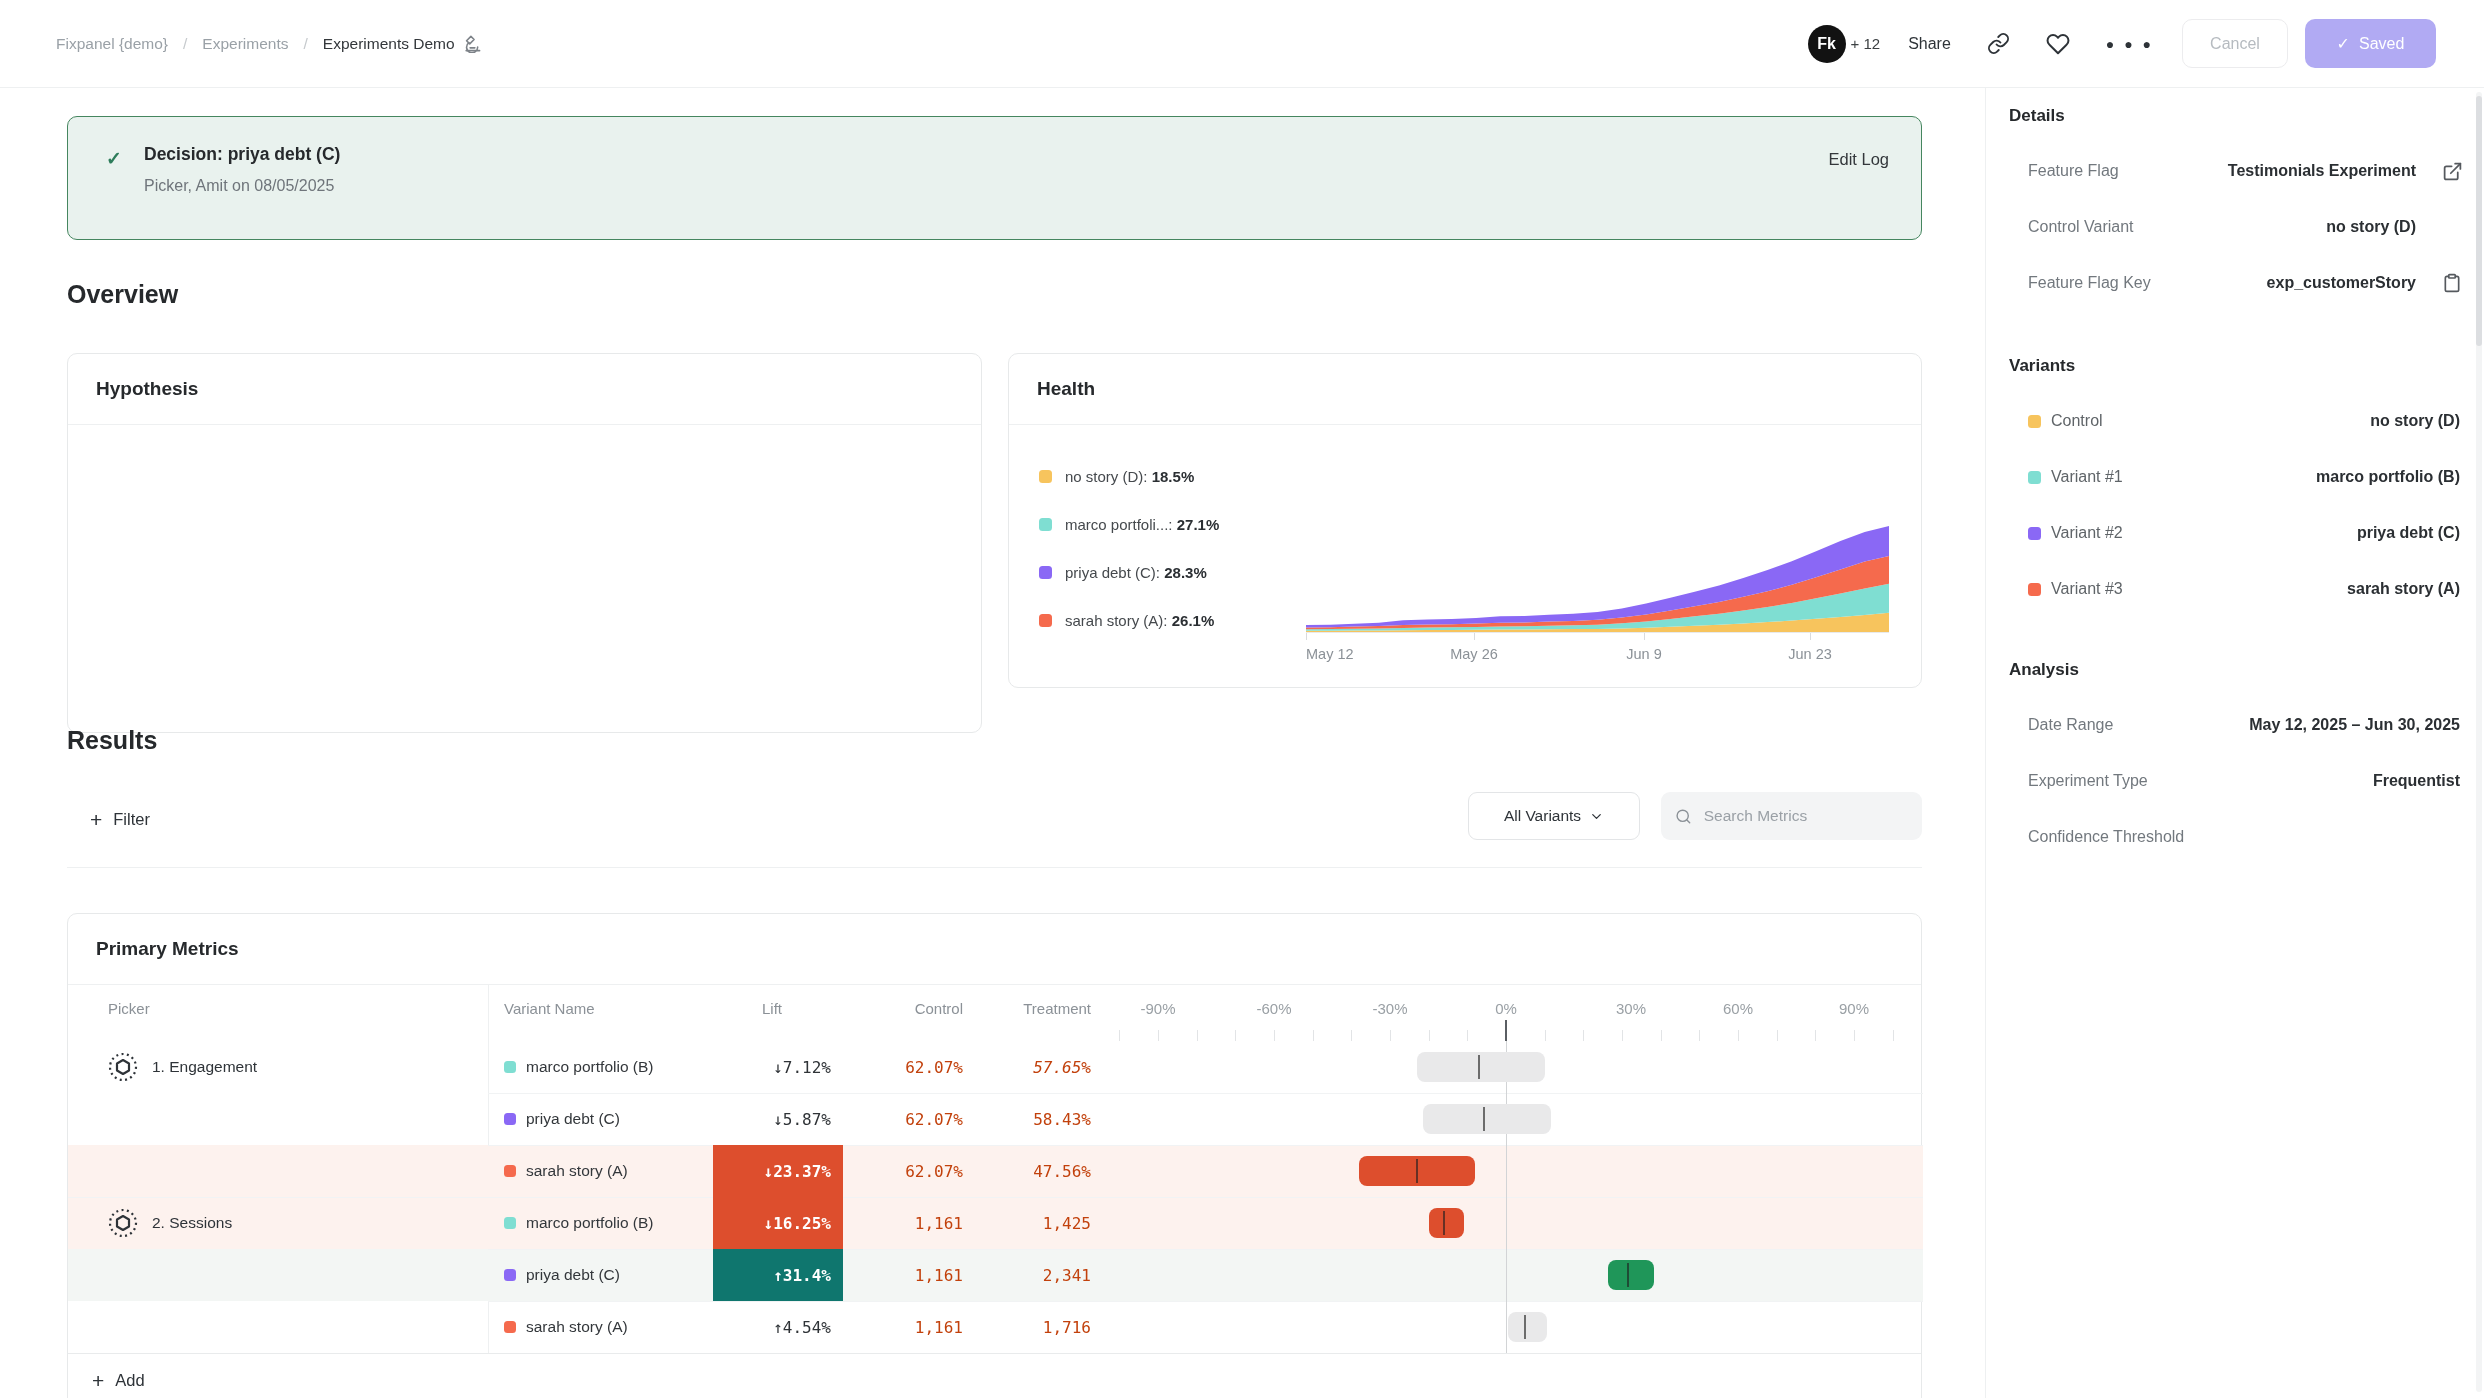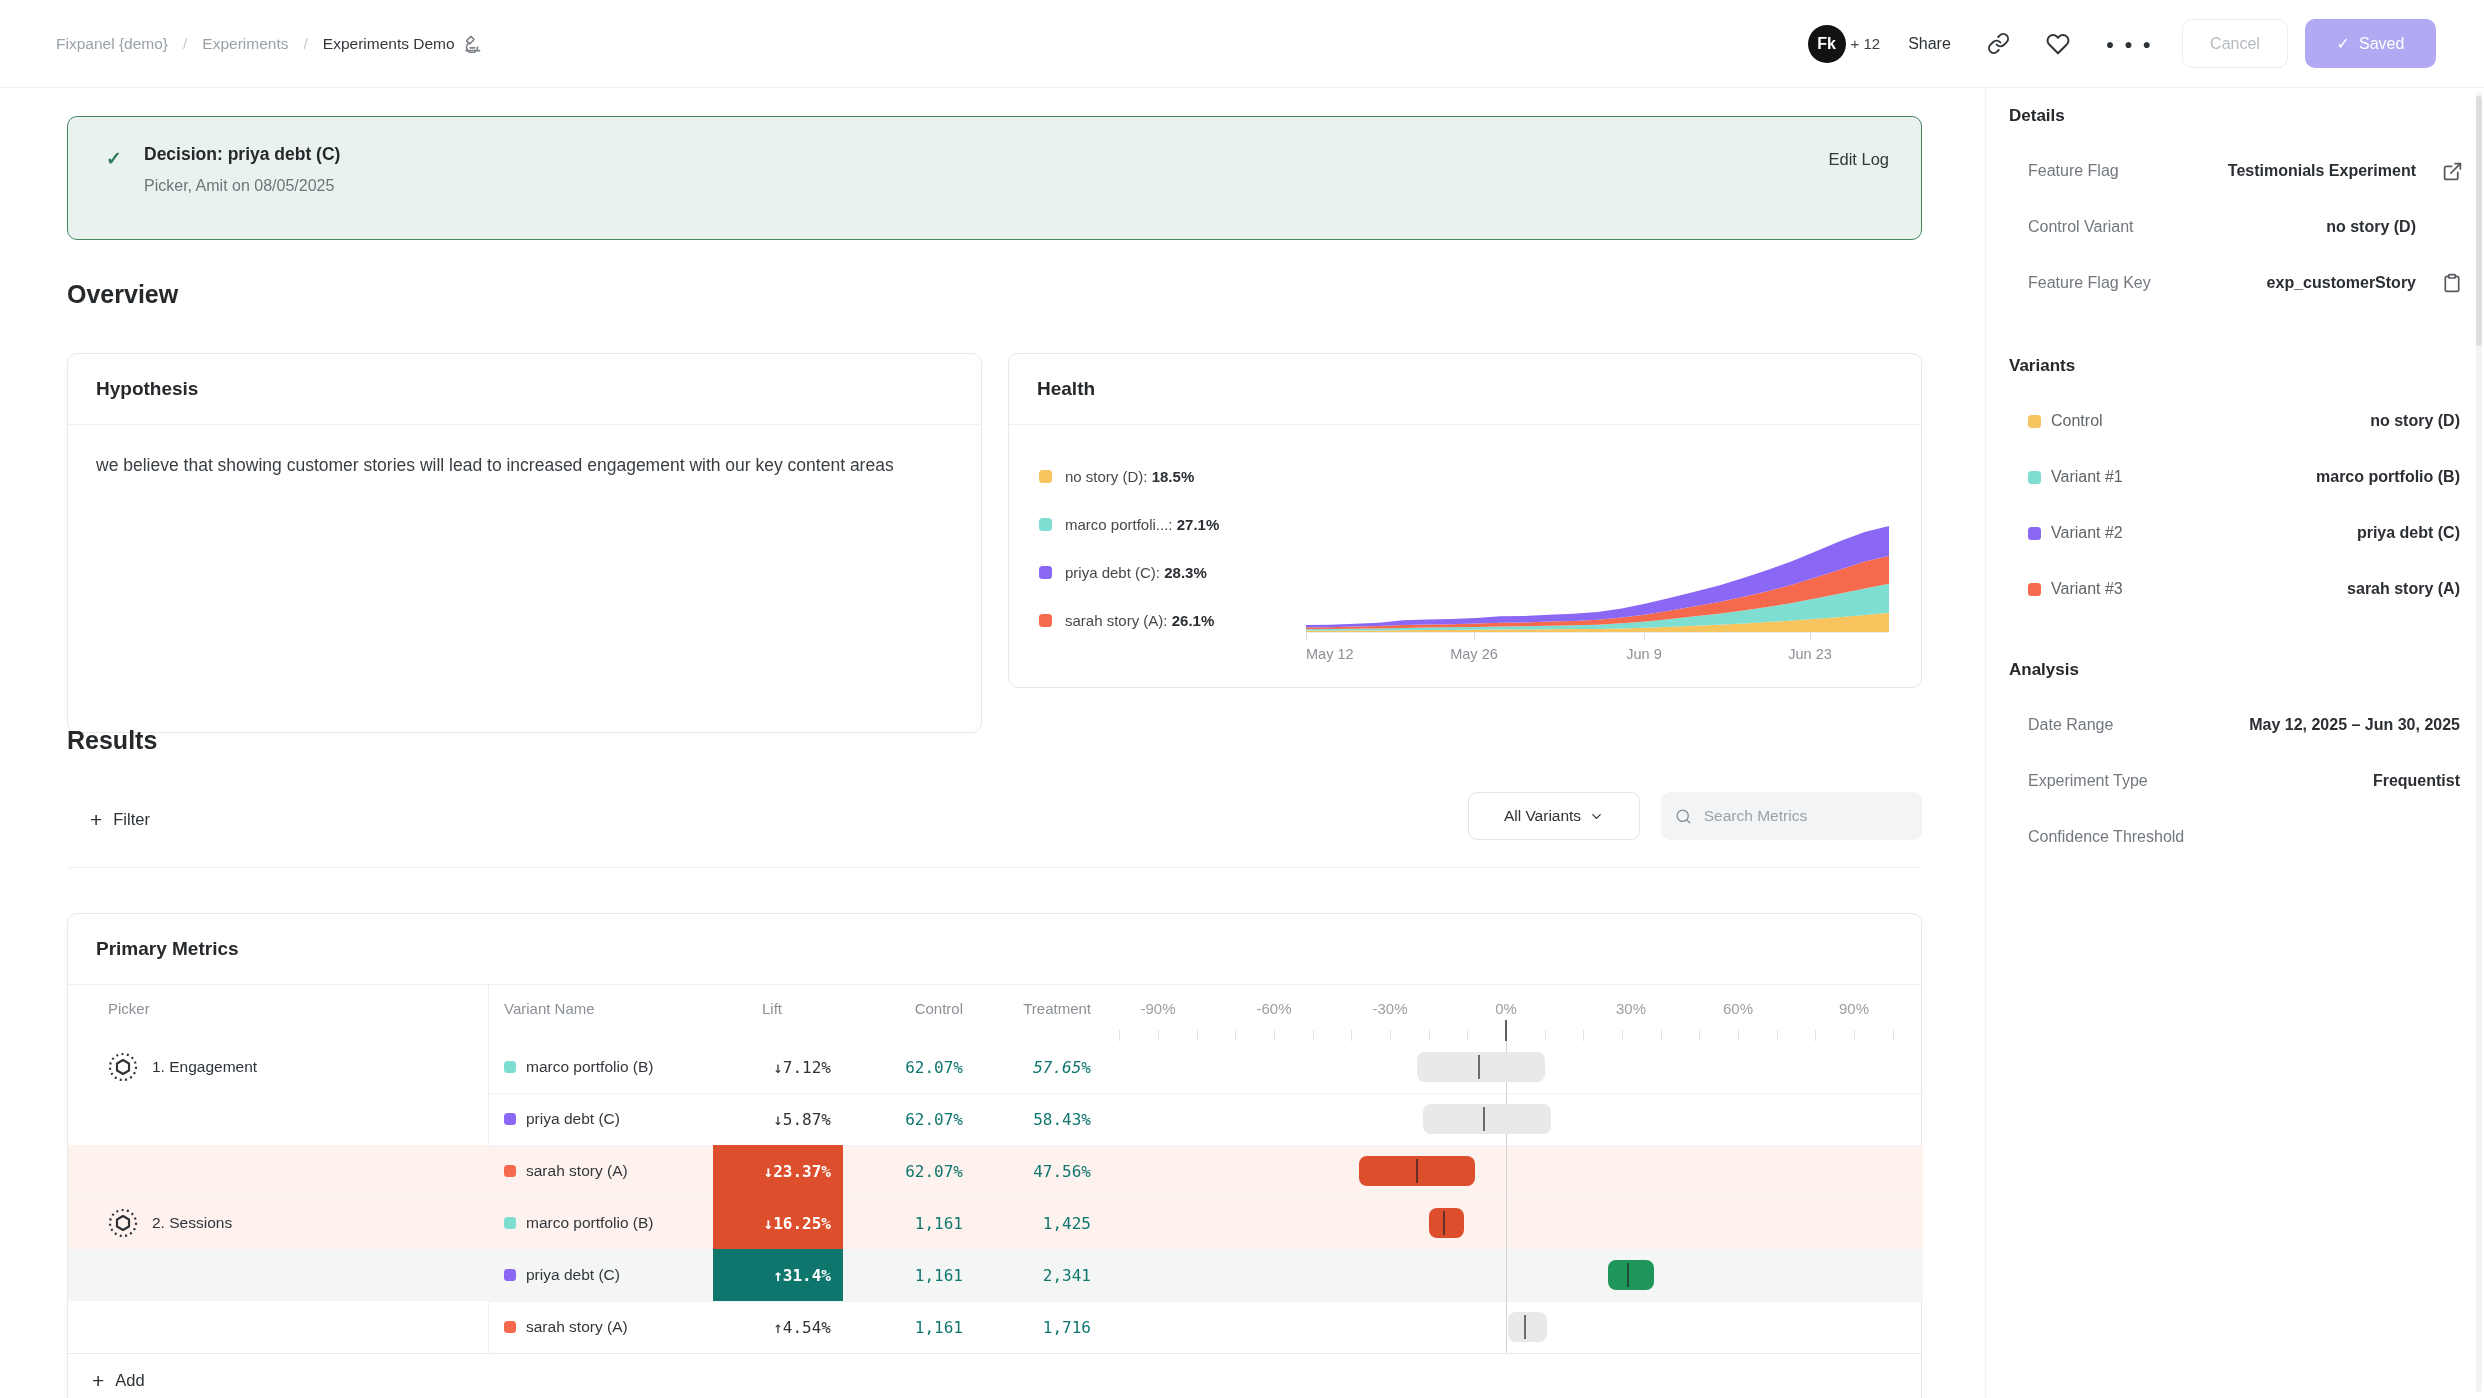--- a/index.html
+++ b/index.html
@@ -89,21 +89,21 @@
   .cell-metric{position:absolute;left:40px;top:0;height:52px;display:flex;align-items:center;gap:14px}
   .cell-metric span{font-size:15.5px;font-weight:500;color:#2e3338}
   .cell-variant{position:absolute;left:436px;top:0;height:52px;display:flex;align-items:center;gap:10px}
   .vdot{width:12px;height:12px;border-radius:3.5px;flex:none}
   .cell-variant span{font-size:15.5px;color:#33373b}
   .cell-lift{position:absolute;left:645px;top:0;width:130px;height:52px;display:flex;align-items:center;
           justify-content:flex-end;padding-right:12px;font-size:16px;color:#2f3337}
   .cell-lift.red{background:#dd4e2d;color:#fff;font-weight:700}
   .cell-lift.green{background:#0f766e;color:#fff;font-weight:700}
   .cell-num{position:absolute;top:0;width:120px;height:52px;display:flex;align-items:center;
-          justify-content:flex-end;padding-right:8px;font-size:16px;color:#0f766e}
+          justify-content:flex-end;padding-right:8px;font-size:16px;color:#c2410c}
   .ci-bar{position:absolute;top:11px;height:30px;border-radius:8px;z-index:2}
   .ci-bar.gray{background:#e9e9ea}
   .ci-bar.red{background:#dd4e2d}
   .ci-bar.green{background:#1f9659}
   .ci-tick{position:absolute;top:14px;width:2px;height:24px;background:rgba(30,30,30,.62);z-index:3}
   .add-row{position:absolute;left:24px;top:439px;height:54px;display:flex;align-items:center;gap:11px;
           font-size:16.5px;font-weight:500;color:#2e3338;cursor:pointer}
 
   
   .side-title{position:absolute;left:23px;font-size:17px;font-weight:700;color:#26292c}
@@ -167,21 +167,20 @@
     <div class="banner-title">Decision: priya debt (C)</div>
     <div class="banner-sub">Picker, Amit on 08/05/2025</div>
     <div class="banner-action">Edit Log</div>
   </div>
 
   <div class="h-section" style="top:192px">Overview</div>
 
   <div class="card" style="left:67px;top:265px;width:915px;height:380px">
     <div class="card-title">Hypothesis</div>
     <div class="card-hr"></div>
-    <div class="hyp-body">we believe that showing customer stories will lead to increased engagement with our key content areas</div>
   </div>
 
   <div class="card" style="left:1008px;top:265px;width:914px;height:335px">
     <div class="card-title">Health</div>
     <div class="card-hr"></div>
     <div id="health-legend">
         <div class="legend-item" style="top: 110px;">
           <span class="legend-swatch" style="background: rgb(247, 196, 93);"></span>
           <span class="legend-text">no story (D): <b>18.5%</b></span>
         </div>

